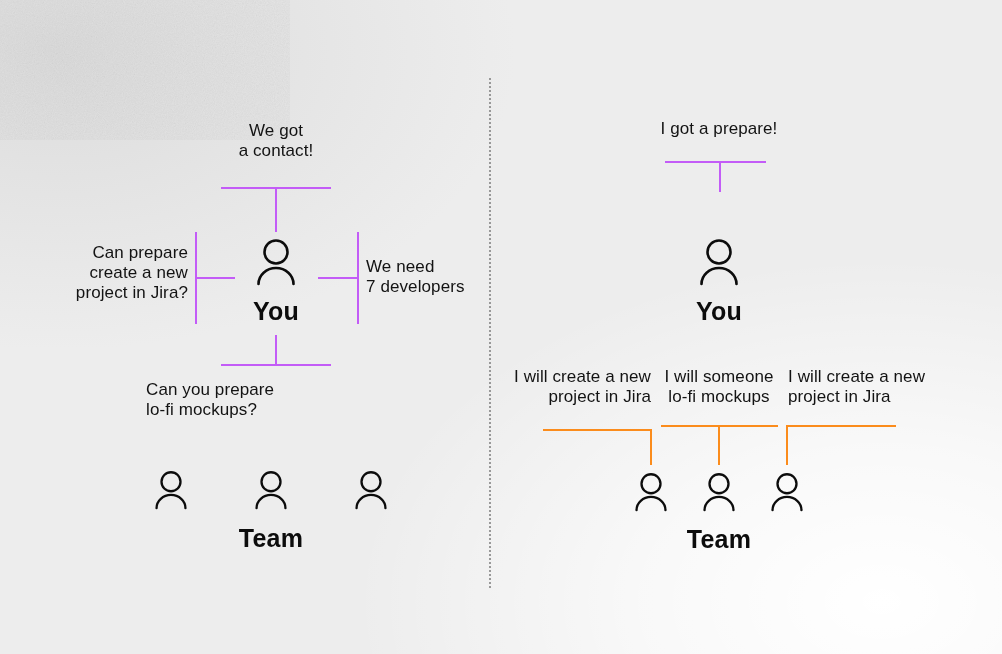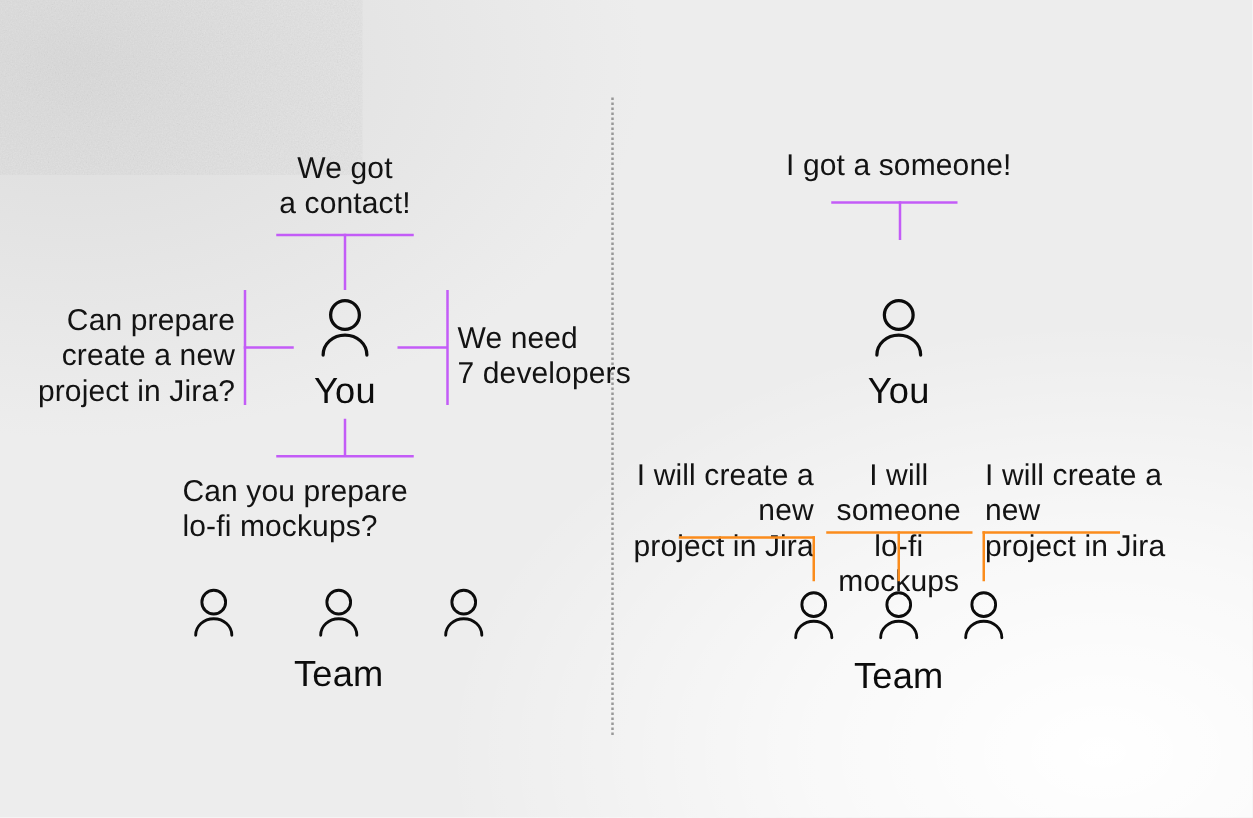--- a/index.html
+++ b/index.html
@@ -39,30 +39,30 @@
     position: absolute;
     width: 0;
     border-left: 2px dotted #8a8a8a;
     opacity: 0.85;
   }
 
   
   .panel { position: absolute; top: 0; height: 654px; }
   .msg {
     position: absolute;
-    font-size: 24px;
+    font-size: 17px;
     line-height: 1.18;
     letter-spacing: 0.1px;
     color: #131313;
     white-space: pre-line;
   }
   .node-label {
     position: absolute;
-    font-size: 29px;
-    font-weight: 400;
+    font-size: 25px;
+    font-weight: 700;
     letter-spacing: 0.2px;
     color: #0c0c0c;
     text-align: center;
   }
   .person {
     position: absolute;
     display: block;
   }
   .line {
     position: absolute;
@@ -133,21 +133,21 @@
     </svg>
     <svg class="person" style="left:352px; top:470px;" width="38" height="40" viewBox="0 0 46 48">
       <circle cx="23" cy="14" r="11.5" fill="none" stroke="#0c0c0c" stroke-width="2.8"></circle>
       <path d="M5.5 46 A17.5 16 0 0 1 40.5 46" fill="none" stroke="#0c0c0c" stroke-width="2.8" stroke-linecap="round"></path>
     </svg>
     <div class="node-label" style="left:211px; top:524px; width:120px;">Team</div>
   </div>
 
   <div class="panel" style="left:489px; width:513px;">
 
-    <div class="msg" style="left:100px; top:119px; width:260px; text-align:center;">I got a someone!</div>
+    <div class="msg" style="left:100px; top:119px; width:260px; text-align:center;">I got a prepare!</div>
 
     <div class="line h" style="left:176px; top:161px; width:101px;"></div>
     <div class="line v" style="left:230px; top:161px; height:31px;"></div>
 
     <svg class="person" style="left:207px; top:238px;" width="46" height="48" viewBox="0 0 46 48">
       <circle cx="23" cy="14" r="11.5" fill="none" stroke="#0c0c0c" stroke-width="2.6"></circle>
       <path d="M5.5 46 A17.5 16 0 0 1 40.5 46" fill="none" stroke="#0c0c0c" stroke-width="2.6" stroke-linecap="round"></path>
     </svg>
     <div class="node-label" style="left:170px; top:297px; width:120px;">You</div>
 

